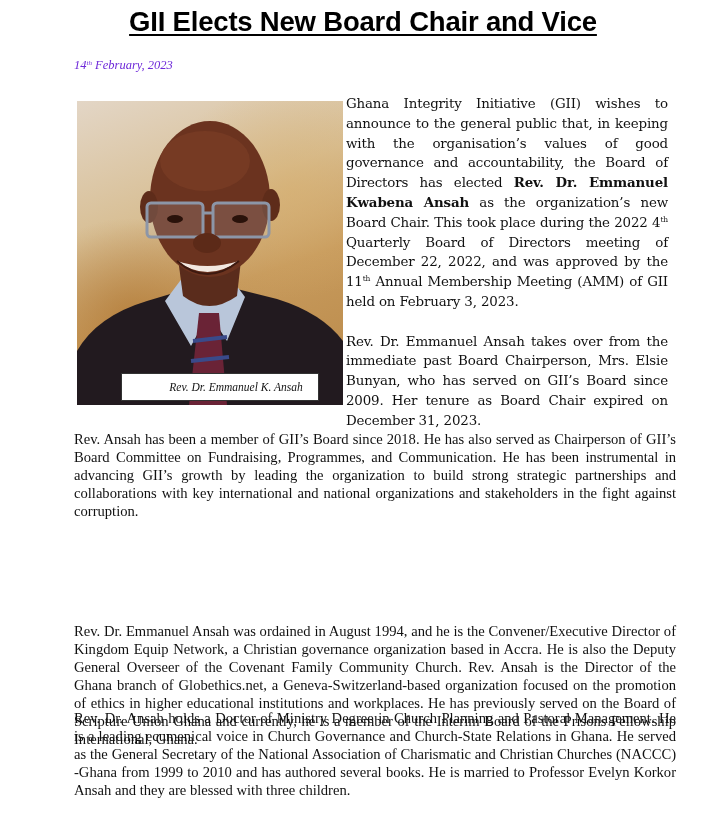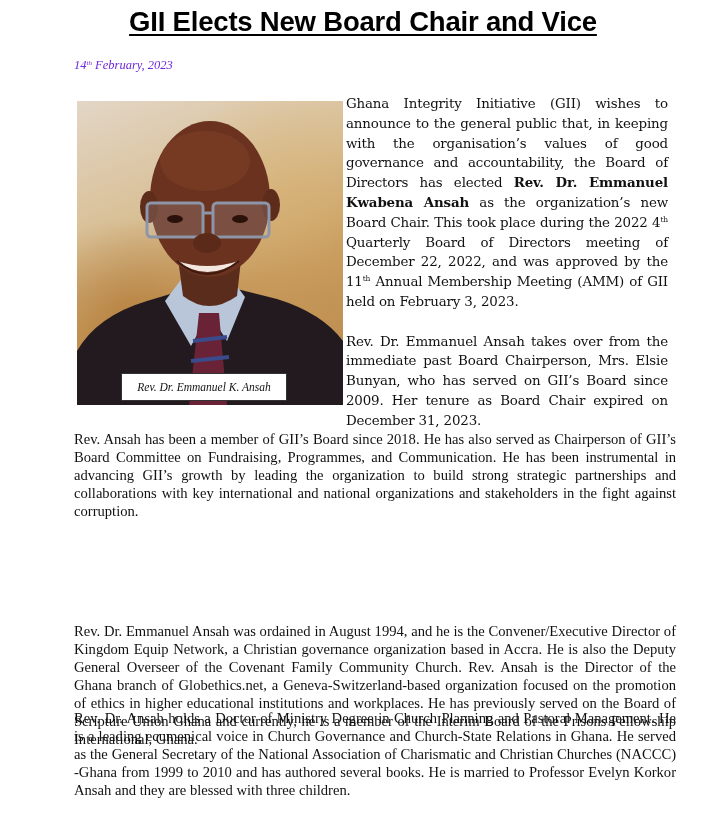--- a/index.html
+++ b/index.html
@@ -64,20 +64,21 @@
       width: 164px;
       height: 26px;
       background: #ffffff;
       border: 1px solid #333;
       font-family: "Liberation Serif", serif;
       font-style: italic;
       font-size: 11.5px;
       line-height: 26px;
       text-align: center;
       color: #111;
+      padding-left: 32px;
     }
 
     .rightcol {
       position: absolute;
       left: 346px;
       top: 94px;
       width: 322px;
       font-size: 13.4px;
       line-height: 19.8px;
       text-align: justify;

